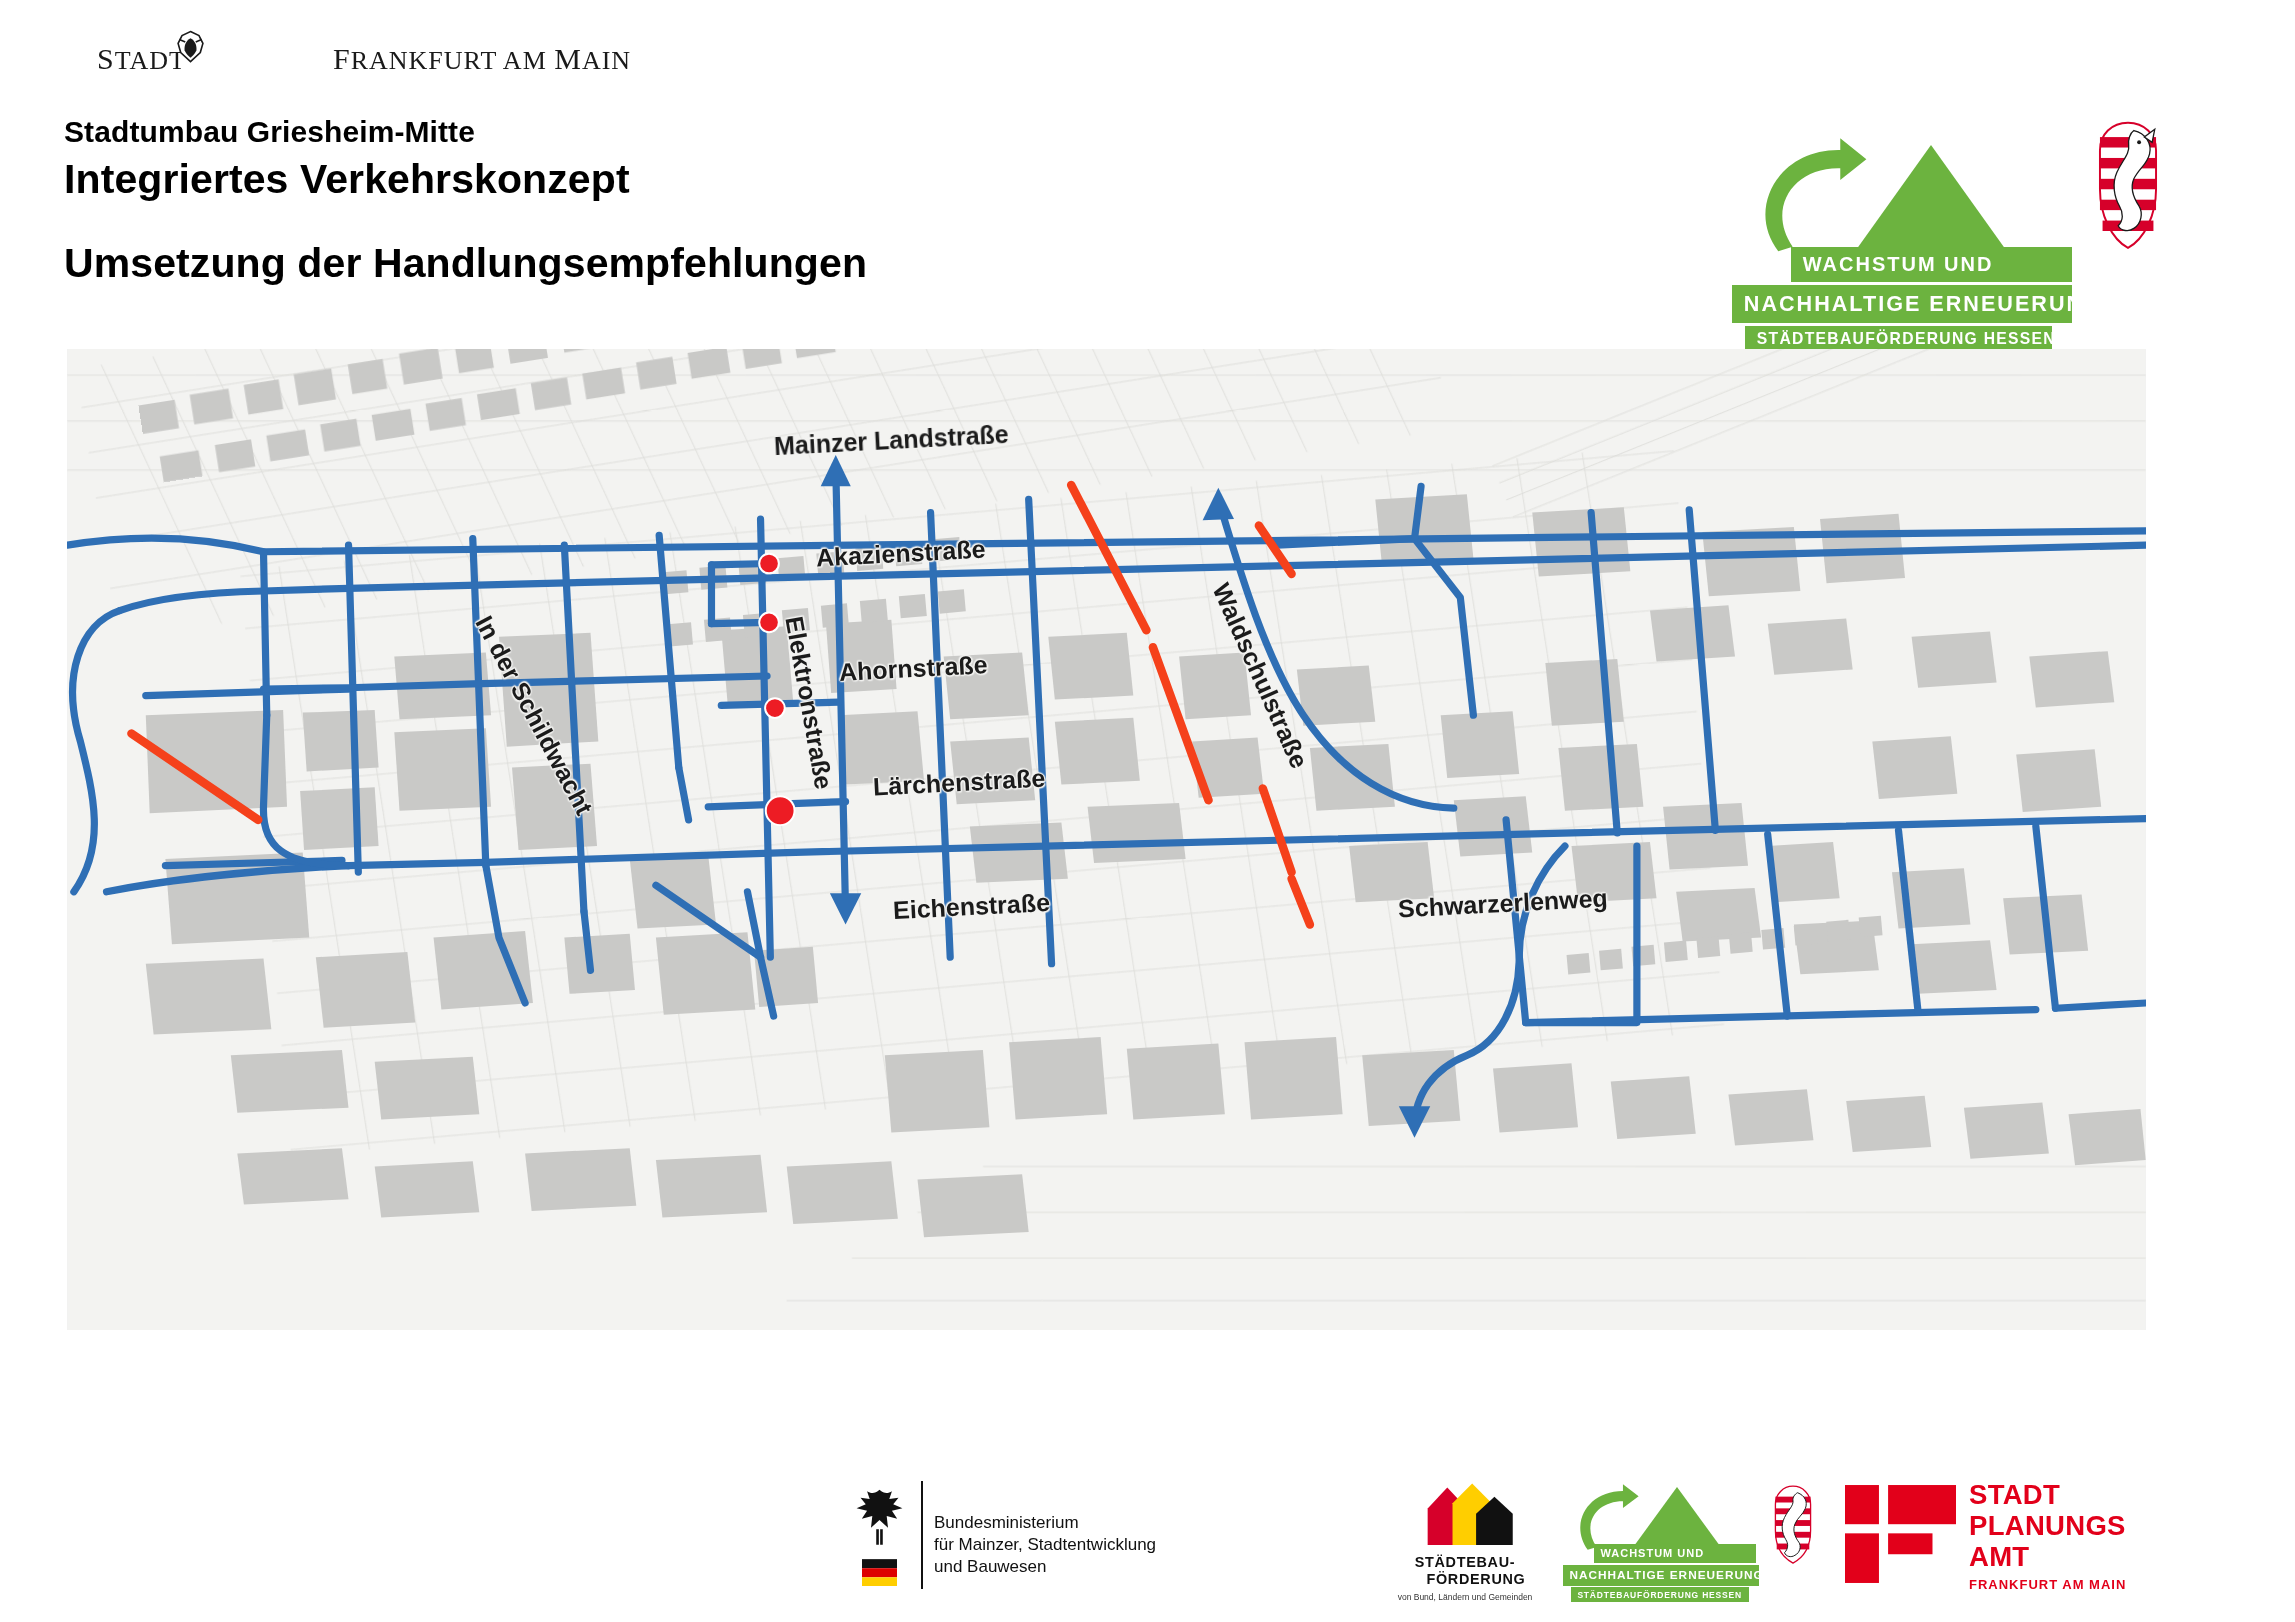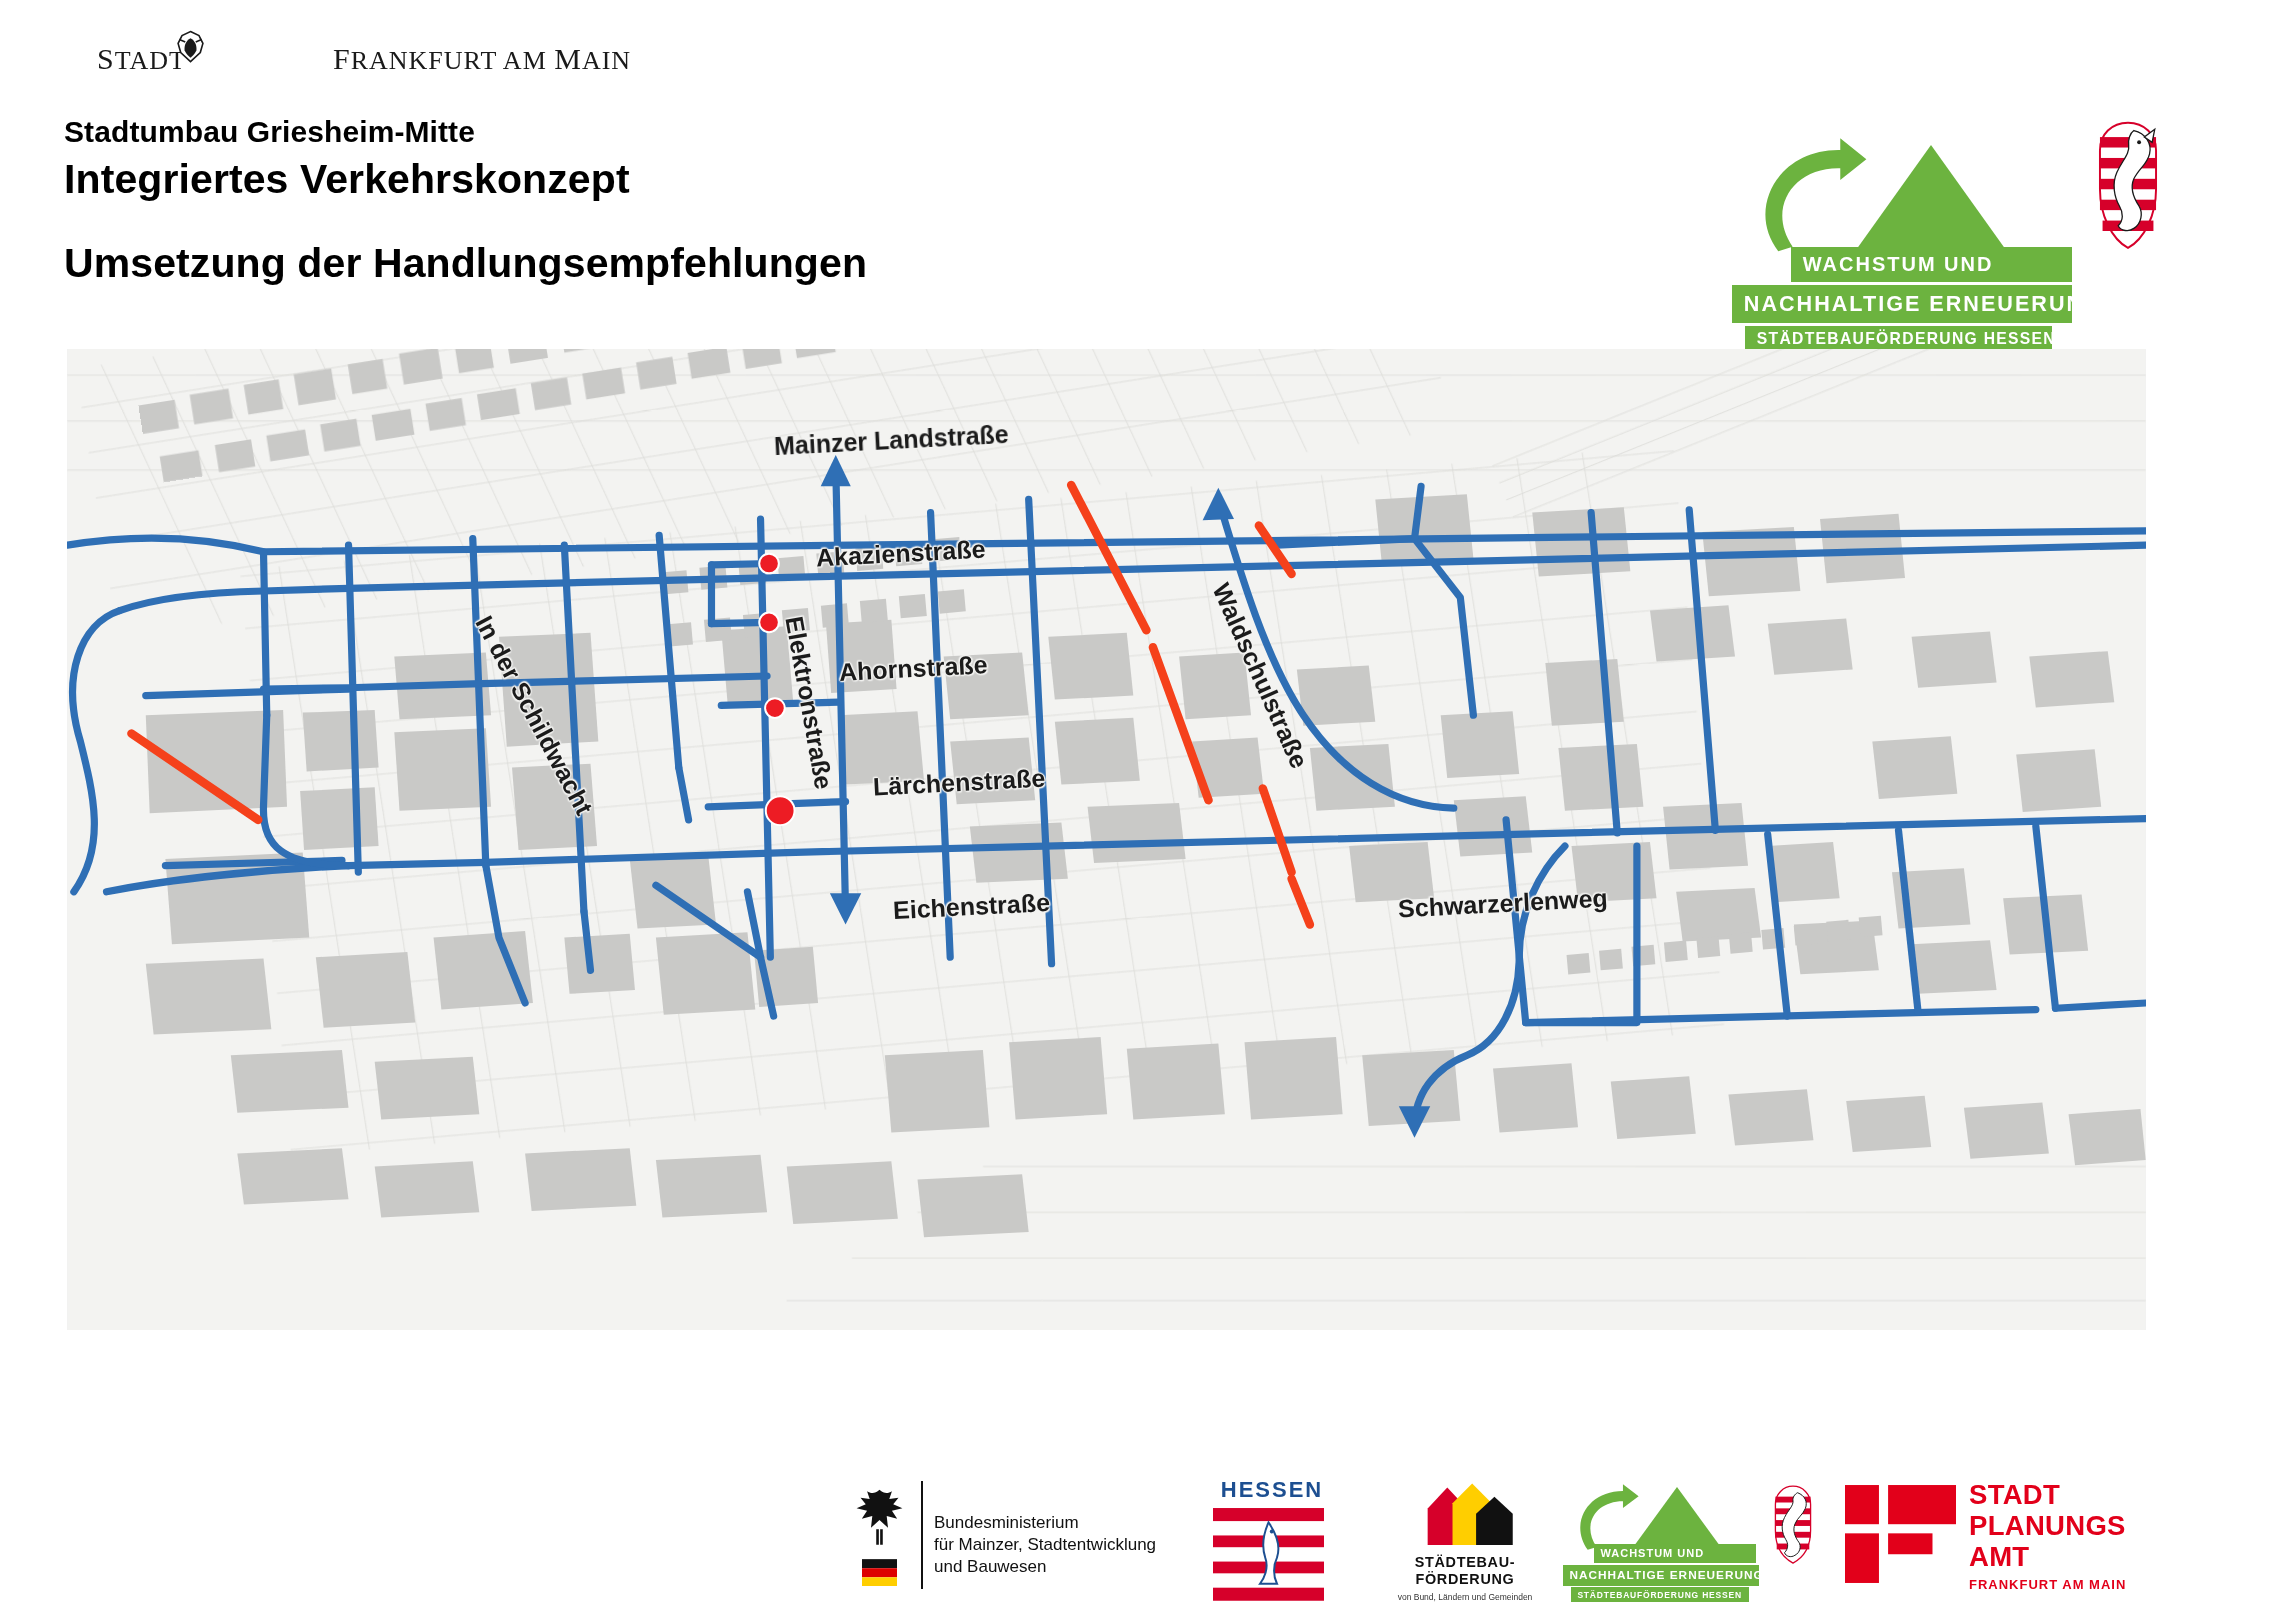--- a/index.html
+++ b/index.html
@@ -172,21 +172,21 @@
   #foot-hessen .h-title {
     font-size: 22px; font-weight: bold; letter-spacing: 2px; color: #1d4f91; text-align: center;
   }
   #foot-hessen .h-flag {
     margin-top: 5.2px; width: 111px; height: 98px; position: relative; background: #fff;
   }
 
   #foot-stbf { left: 1380px; top: 11.8px; width: 170px; height: 131px; }
   #foot-stbf .house { position: absolute; left: 23.6px; top: 0px; width: 118px; height: 72px; }
   #foot-stbf .t1 { position: absolute; left: 0; top: 77px; width: 170px; text-align: center; font-size: 14.4px; font-weight: bold; letter-spacing: 0.7px; color: #111; }
-  #foot-stbf .t2 { position: absolute; left: 0; top: 94px; width: 170px; text-align: center; font-size: 14.4px; font-weight: bold; letter-spacing: 0.7px; color: #111; }
+  #foot-stbf .t2 { position: absolute; left: 11px; top: 94px; width: 170px; text-align: center; font-size: 14.4px; font-weight: bold; letter-spacing: 0.7px; color: #111; }
   #foot-stbf .t3 { position: absolute; left: 0; top: 115px; width: 170px; text-align: center; font-size: 8.5px; color: #333; line-height: 10.5px; }
 
   #foot-wachstum { left: 1563px; top: 15.7px; width: 268px; height: 124px; }
   #foot-wachstum .fbar {
     position: absolute; background: #6cb33f; color: #fff; font-weight: bold;
     display: flex; align-items: center; padding-left: 6.5px; box-sizing: border-box; white-space: nowrap;
   }
   #foot-wachstum .fb1 { left: 31px; top: 63px; width: 162px; height: 19.6px; font-size: 11px; letter-spacing: 1px; }
   #foot-wachstum .fb2 { left: 0px; top: 84px; width: 196px; height: 21px; font-size: 11.8px; letter-spacing: 1px; }
   #foot-wachstum .fb3 { left: 7.9px; top: 106px; width: 178px; height: 15.7px; font-size: 8.5px; letter-spacing: 0.8px; }
@@ -534,36 +534,20 @@
       <rect x="0" y="28" width="54" height="14" fill="#ffce00"></rect>
     </svg>
     <div class="rule"></div>
     <div class="txt">
       <div>Bundesministerium</div>
       <div>für Mainzer, Stadtentwicklung</div>
       <div>und Bauwesen</div>
     </div>
   </div>
 
-  <div id="foot-hessen" class="foot-item">
-    <div class="h-title">HESSEN</div>
-    <div class="h-flag">
-      <svg viewBox="0 0 170 150" width="111" height="98">
-        <rect x="0" y="0" width="170" height="20" fill="#d6002a"></rect>
-        <rect x="0" y="22" width="170" height="18" fill="#ffffff"></rect>
-        <rect x="0" y="42" width="170" height="18" fill="#d6002a"></rect>
-        <rect x="0" y="62" width="170" height="18" fill="#ffffff"></rect>
-        <rect x="0" y="82" width="170" height="18" fill="#d6002a"></rect>
-        <rect x="0" y="102" width="170" height="18" fill="#ffffff"></rect>
-        <rect x="0" y="122" width="170" height="20" fill="#d6002a"></rect>
-        <path d="M85 22 C78 38 74 58 80 76 C86 92 78 108 72 116 L98 116 C92 104 92 88 98 76 C104 58 96 38 85 22 Z" fill="#ffffff" stroke="#1d4f91" stroke-width="3"></path>
-        <circle cx="90" cy="36" r="3" fill="#1d4f91"></circle>
-      </svg>
-    </div>
-  </div>
 
   <div id="foot-stbf" class="foot-item">
     <svg class="house" viewBox="0 0 180 110">
       <polygon points="36,48 66,16 96,48 96,104 36,104" fill="#d6002a"></polygon>
       <polygon points="74,40 104,10 134,40 134,104 74,104" fill="#ffce00"></polygon>
       <polygon points="110,56 138,30 166,56 166,104 110,104" fill="#111111"></polygon>
     </svg>
     <div class="t1">STÄDTEBAU-</div>
     <div class="t2">FÖRDERUNG</div>
     <div class="t3">von Bund, Ländern und Gemeinden</div>

